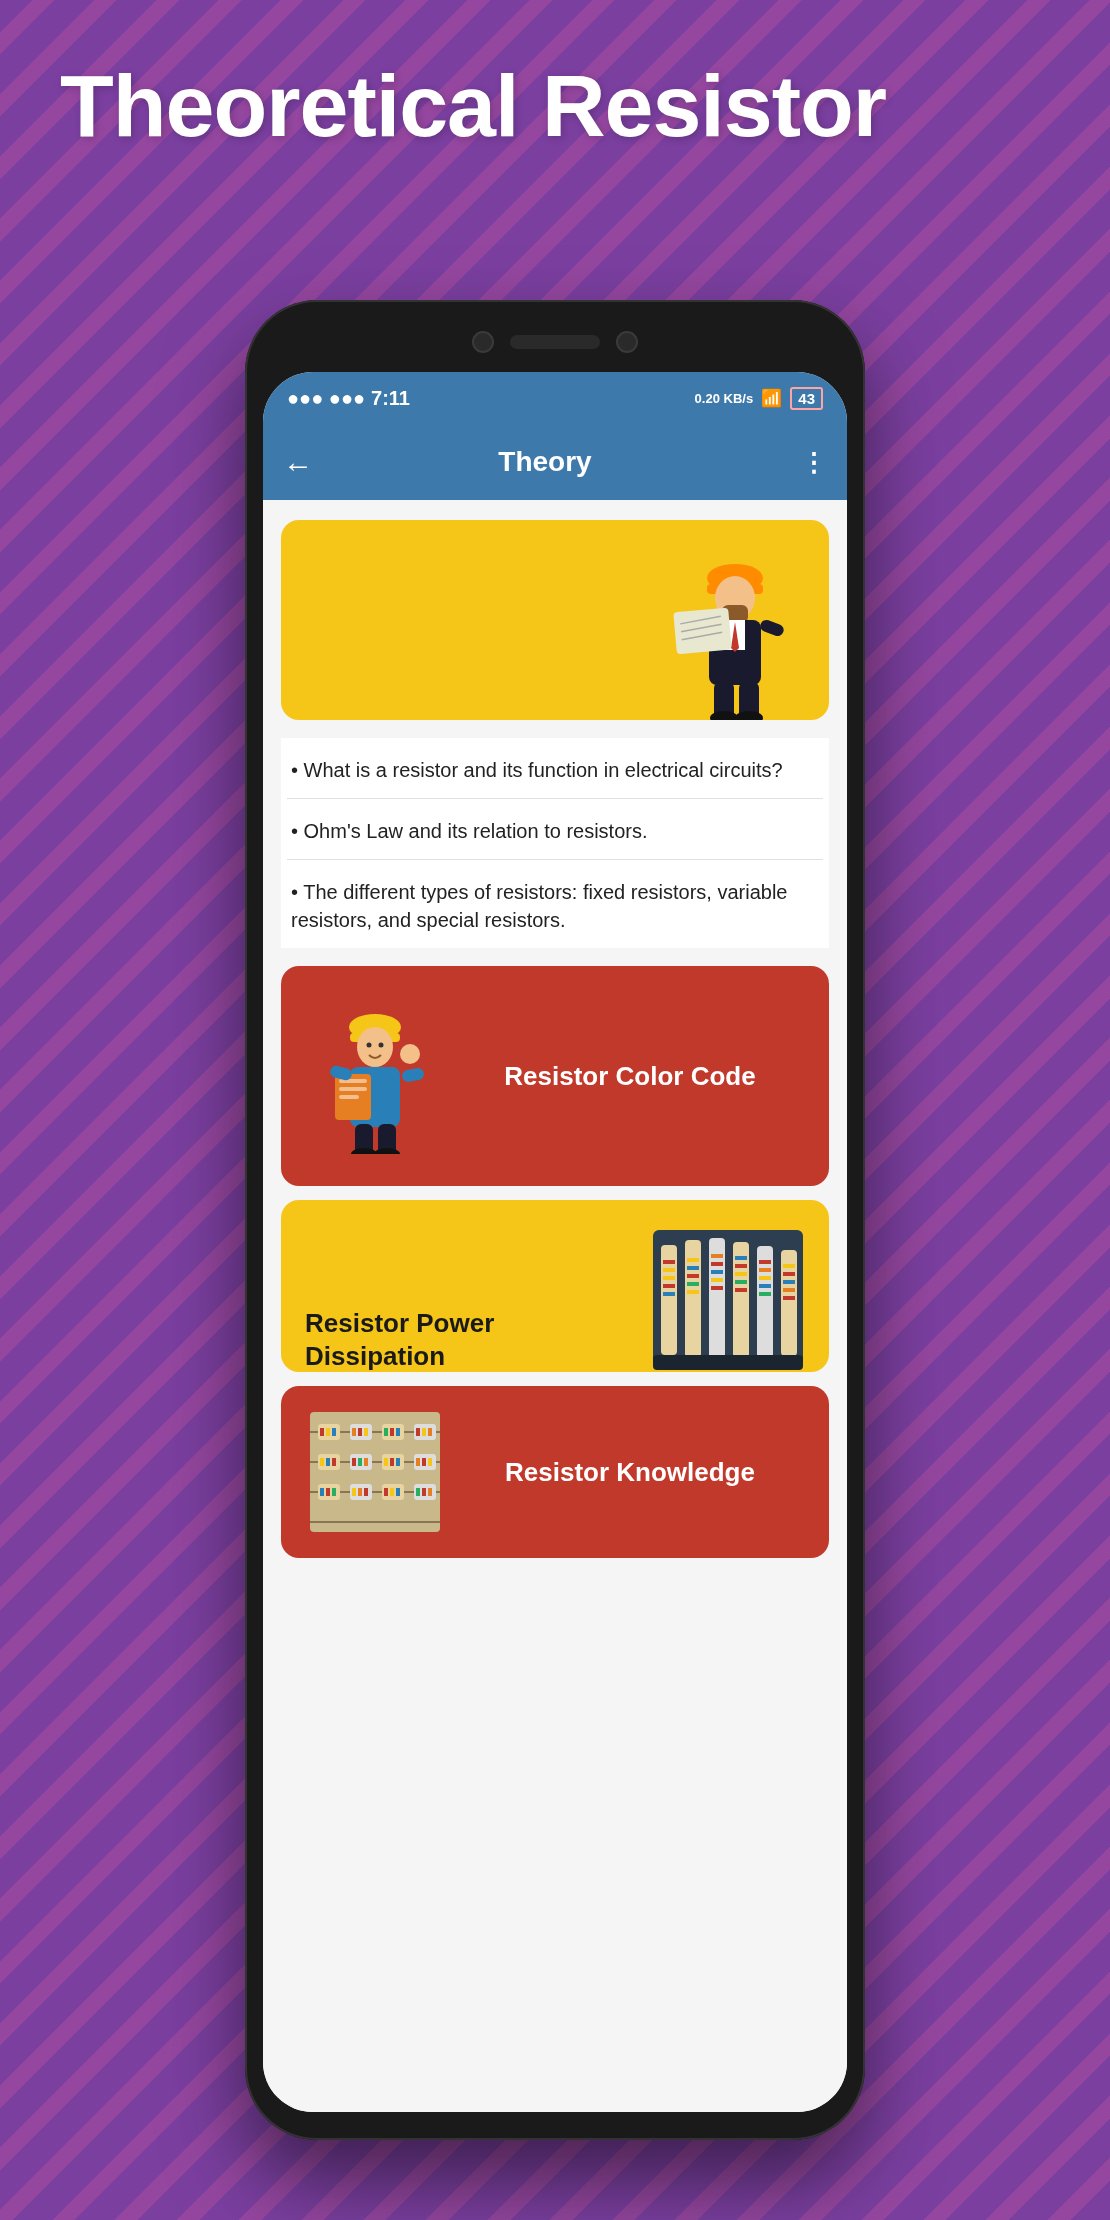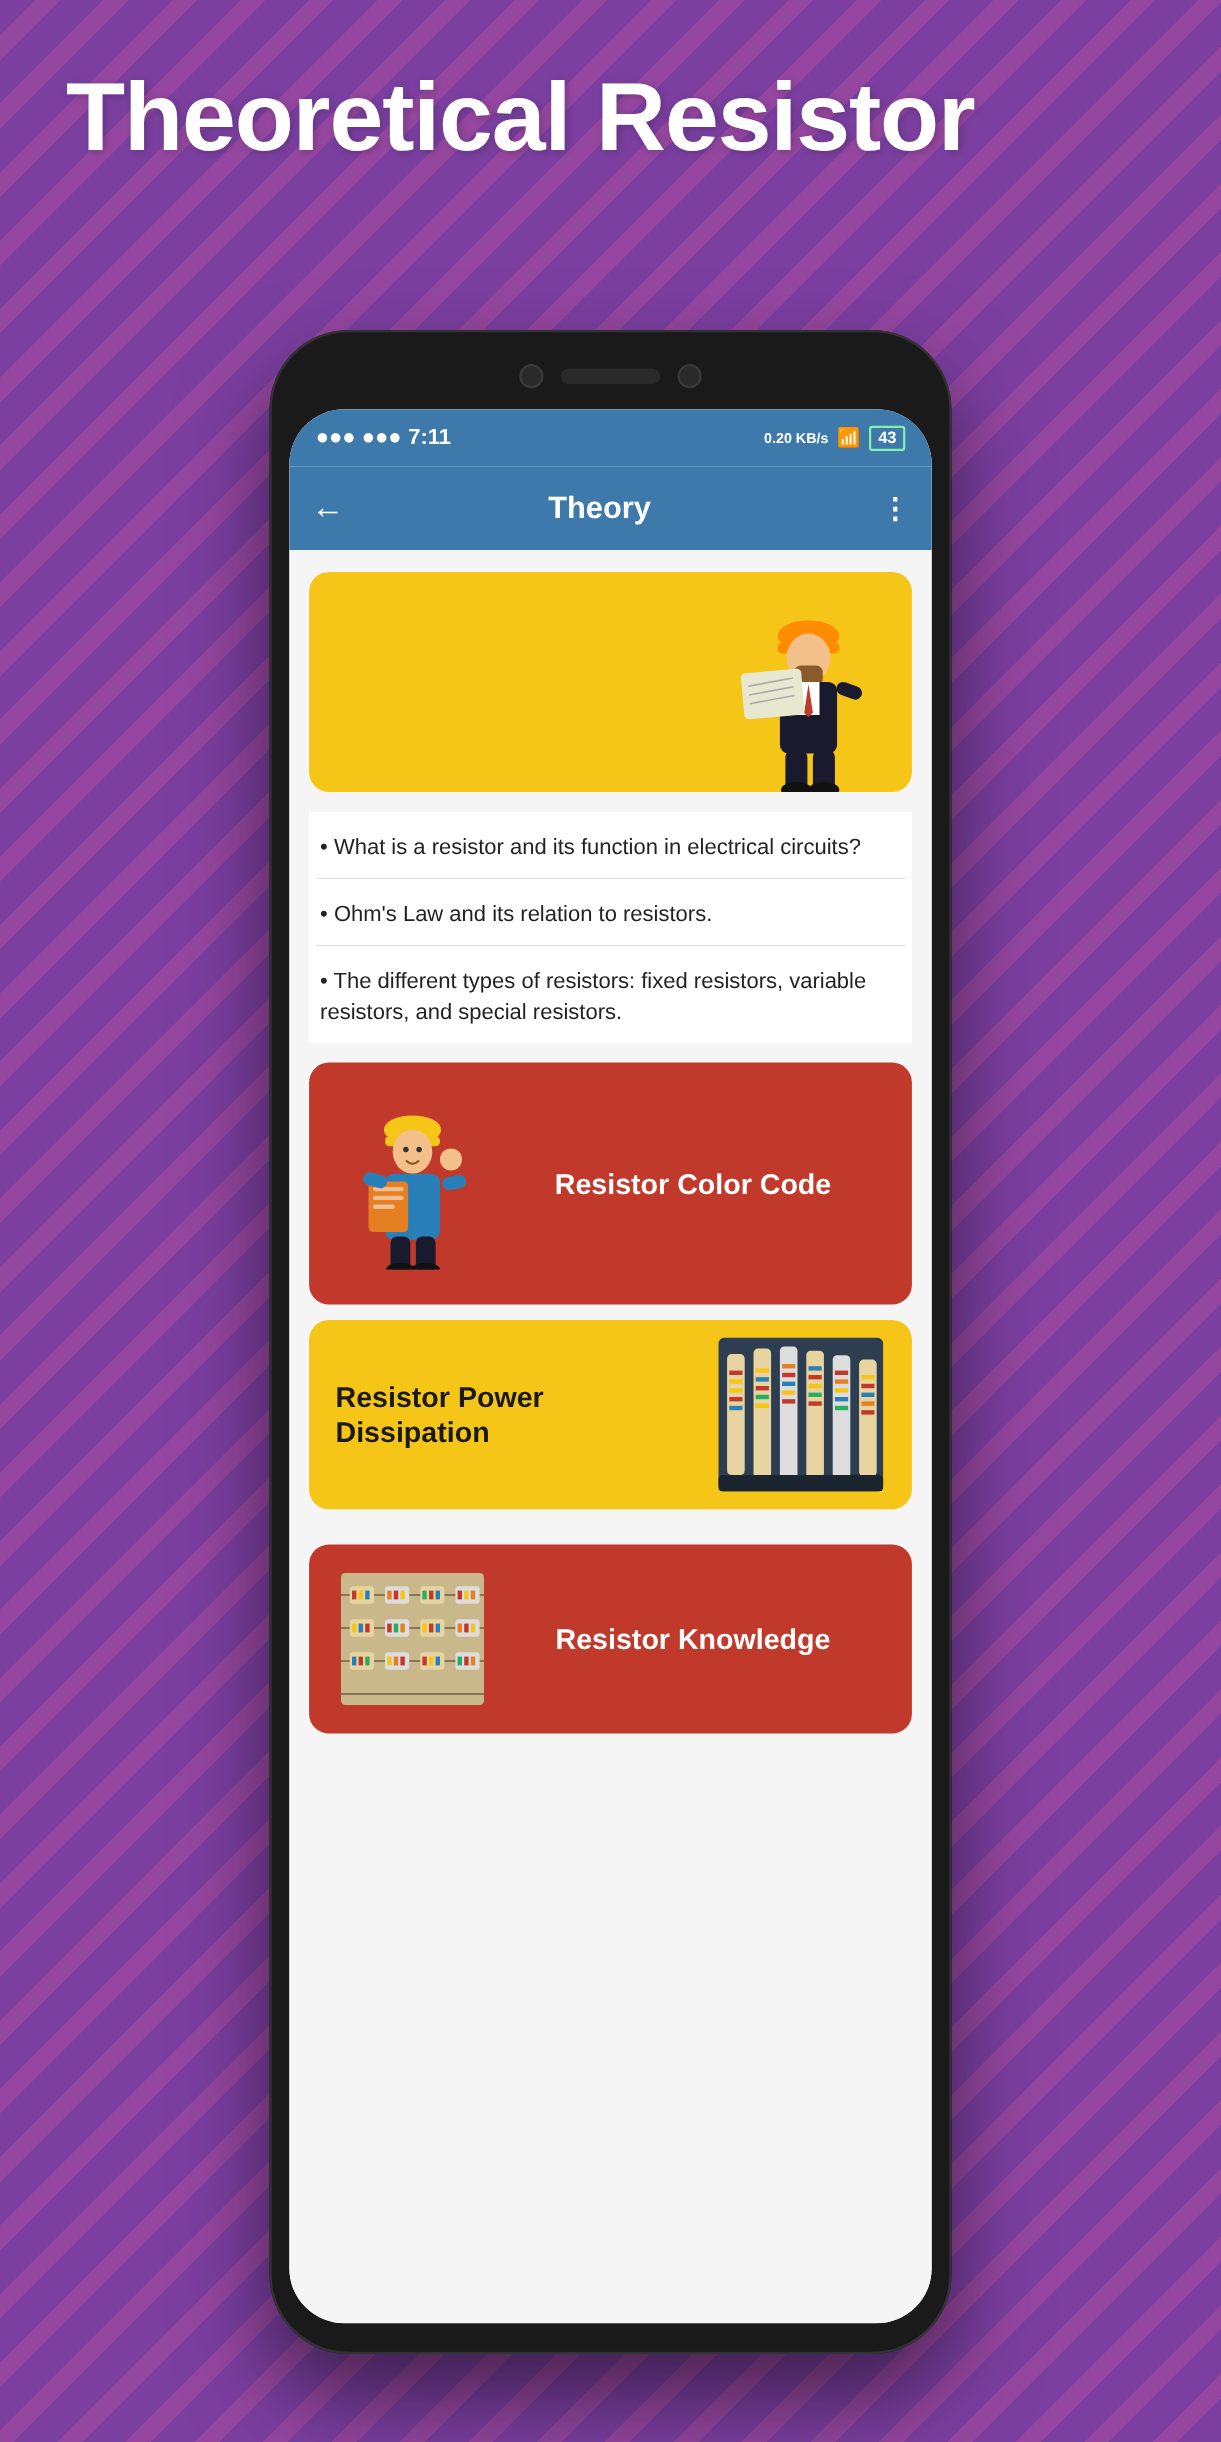--- a/index.html
+++ b/index.html
@@ -238,26 +238,26 @@
       margin-left: 10px;
     }
 
     
     .power-card {
       width: 100%;
       background: #F5C518;
       border-radius: 18px;
       height: 172px;
       display: flex;
-      align-items: center;
+      align-items: flex-end;
       padding: 0 24px;
       position: relative;
       overflow: hidden;
       flex-shrink: 0;
-      margin-bottom: 32px;
+      margin-bottom: 14px;
     }
     .power-card-text {
       flex: 1;
       font-size: 26px;
       font-weight: 900;
       color: #1a1a1a;
       line-height: 1.25;
       max-width: 50%;
     }
     .power-card-image {
@@ -320,21 +320,21 @@
   <div class="phone-screen">
 
     <div class="status-bar">
       <div class="status-left">
         <span>●●● ●●●</span>
         <span>7:11</span>
       </div>
       <div class="status-right">
         <span style="font-size:13px;margin-left:34px;">0.20 KB/s</span>
         <span>📶</span>
-        <span style="border:2px solid #86efac; padding:1px 6px; border-radius:3px; font-size:15px;">
+        <span style="border:2px solid #fca5a5; padding:1px 6px; border-radius:3px; font-size:15px;">
           <span>43</span>
         </span>
       </div>
     </div>
 
     <div class="app-bar">
       <span class="app-bar-back">←</span>
       <span class="app-bar-title">Theory</span>
       <span class="app-bar-more">⋮</span>
     </div>

